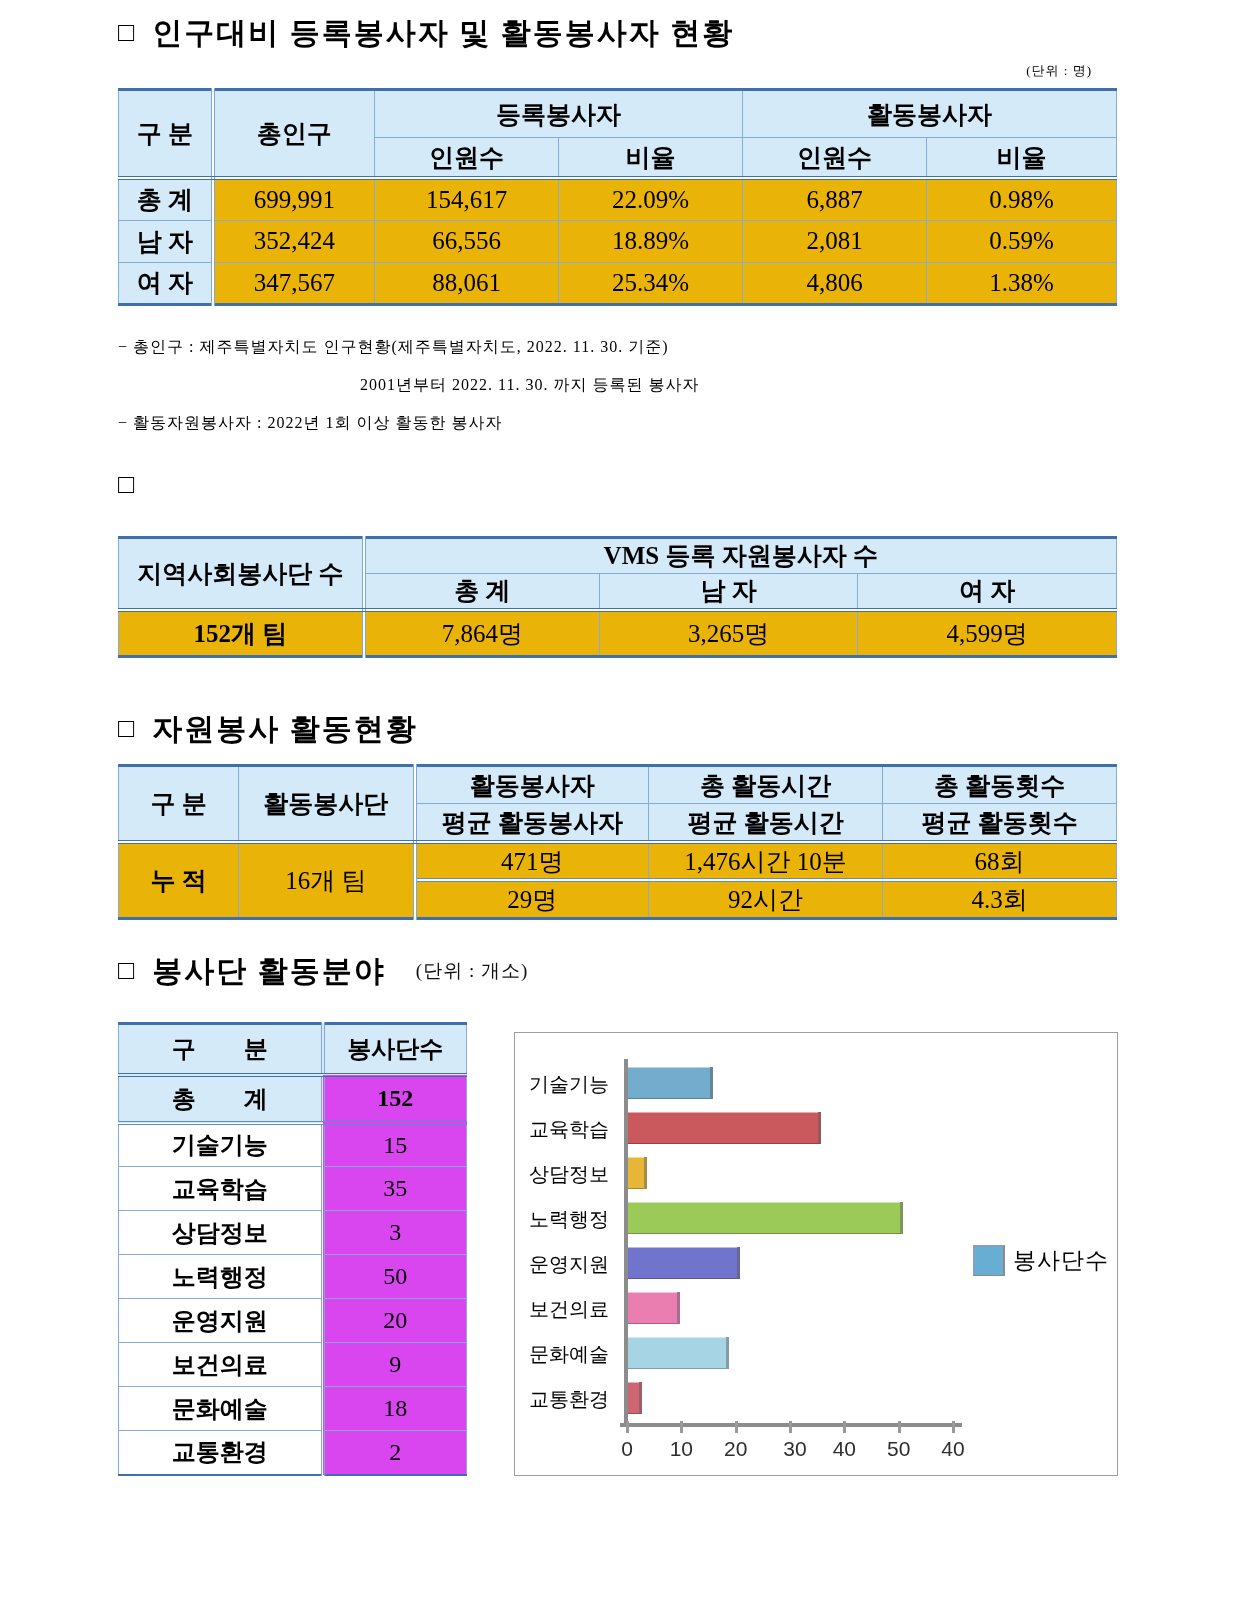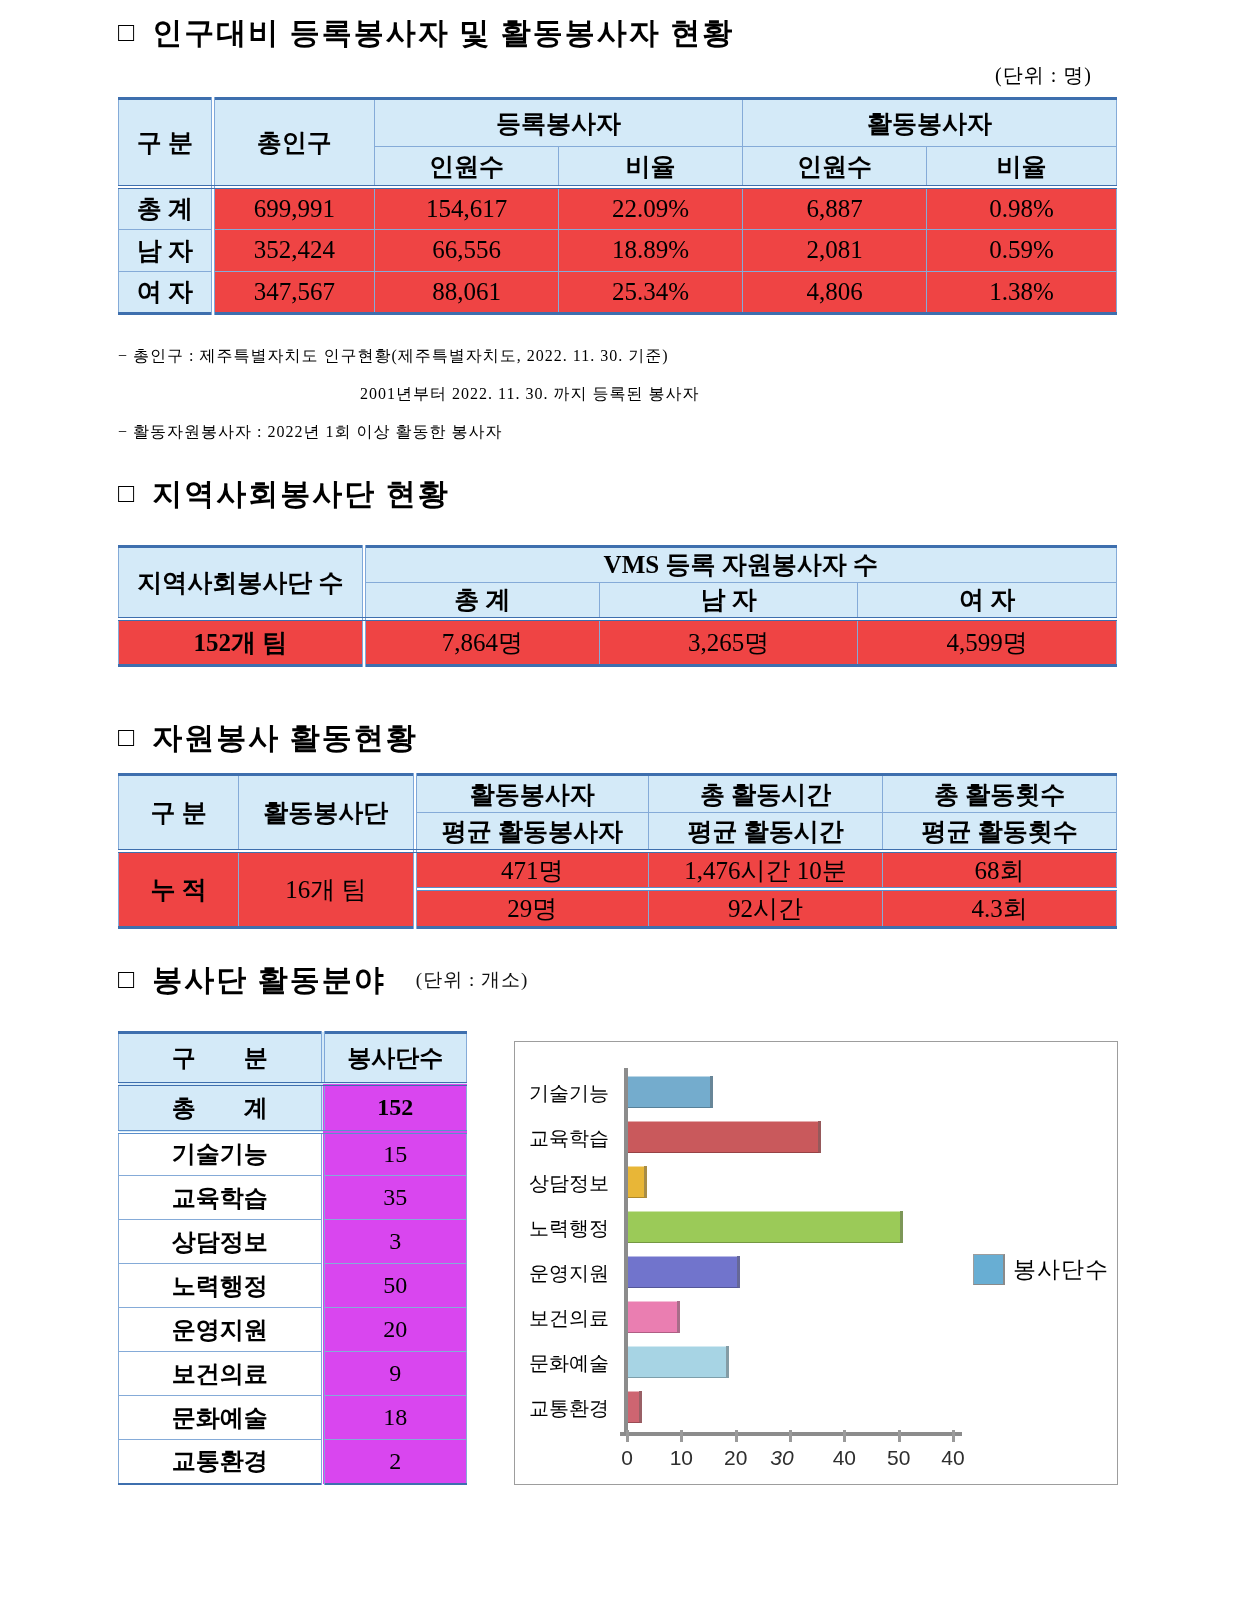--- a/index.html
+++ b/index.html
@@ -12,33 +12,33 @@
 
   
   .sec-title {
     display:flex; align-items:center; gap:18px;
     font-size:30px; font-weight:bold; letter-spacing:2px;
     line-height:38px; color:#000;
   }
   .sec-title .marker { font-size:27px; font-weight:normal; letter-spacing:0; transform:translateY(-1px); }
   .sec-title .unit-inline { font-size:19px; font-weight:normal; letter-spacing:1px; margin-left:12px; color:#111; }
 
-  .unit-row { width:998px; text-align:right; font-size:20px; letter-spacing:1px; margin-top:10px; padding-right:24px; box-sizing:border-box; }
+  .unit-row { width:998px; text-align:right; font-size:13px; letter-spacing:1px; margin-top:10px; padding-right:24px; box-sizing:border-box; }
 
   
   table.tbl {
     border-collapse:collapse; table-layout:fixed; width:998px;
     border-top:3px solid #3e6fae; border-bottom:3px solid #3e6fae;
   }
   table.tbl th, table.tbl td {
     border:1px solid #85abd8; text-align:center; vertical-align:middle;
     font-size:25px; padding:0; overflow:hidden;
   }
   table.tbl th { background:#d4eaf8; font-weight:bold; }
-  table.tbl td { background:#ef4444; font-weight:normal; }
+  table.tbl td { background:#eab308; font-weight:normal; }
   table.tbl .rowhead { background:#d4eaf8; font-weight:bold; }
   .hdr-dbl-bottom { border-bottom:4px double #3e6fae !important; }
   .dbl-right { border-right:4px double #7fa8d9 !important; }
   .dbl-bottom-mid { border-bottom:4px double #5b8fcb !important; }
 
   .t1 { margin-top:8px; }
   .t1 tr.h1 th { height:46px; }
   .t1 tr.h2 th { height:38px; }
   .t1 tbody tr { height:42px; }
 
@@ -164,21 +164,20 @@
     </table>
 
     <div class="notes">
       <div class="note-line">− 총인구 : 제주특별자치도 인구현황(제주특별자치도, 2022. 11. 30. 기준)</div>
       <div class="note-line indent">2001년부터 2022. 11. 30. 까지 등록된 봉사자</div>
       <div class="note-line">− 활동자원봉사자 : 2022년 1회 이상 활동한 봉사자</div>
     </div>
 
     <div class="sec-title sec2-title">
       <span class="marker">□</span>
-      <span>지역사회봉사단 현황</span>
     </div>
 
     <table class="tbl t2">
       <colgroup>
           <col style="width:245px">
           <col style="width:236px">
           <col style="width:258px">
           <col style="width:259px">
         </colgroup>
       <thead>
@@ -347,21 +346,21 @@
               <div class="tickmark" style="left: 219.66px;"></div>
               <div class="tickmark" style="left: 273.99px;"></div>
               <div class="tickmark" style="left: 328.32px;"></div>
               <div class="tickmark" style="left: 382.65px;"></div>
               <div class="tickmark" style="left: 436.98px;"></div>
             </div>
           <div id="tick-labels">
               <div class="tick-label" style="left: 90px;">0</div>
               <div class="tick-label" style="left: 144.33px;">10</div>
               <div class="tick-label" style="left: 198.66px;">20</div>
-              <div class="tick-label" style="left: 245px; font-style: italic;">30</div>
+              <div class="tick-label" style="left: 258px;">30</div>
               <div class="tick-label" style="left: 307.32px;">40</div>
               <div class="tick-label" style="left: 361.65px;">50</div>
               <div class="tick-label" style="left: 415.98px;">40</div>
             </div>
           <div class="legend">
             <span class="swatch" style="background: rgb(104, 174, 211);"></span>
             <span class="legend-text">봉사단수</span>
           </div>
         </div>
       </div>

